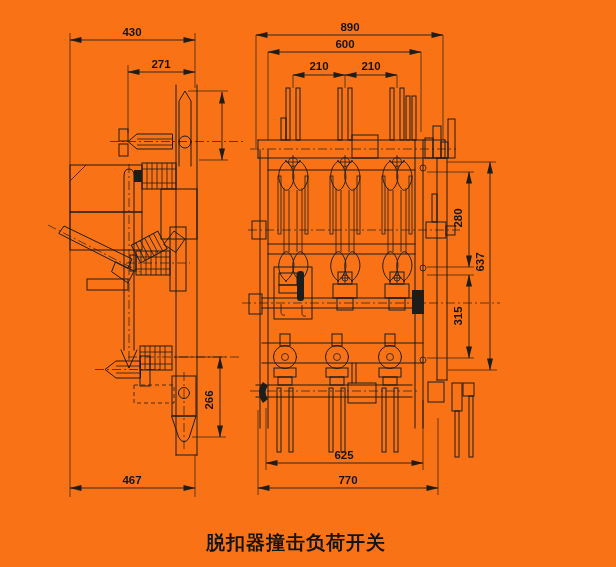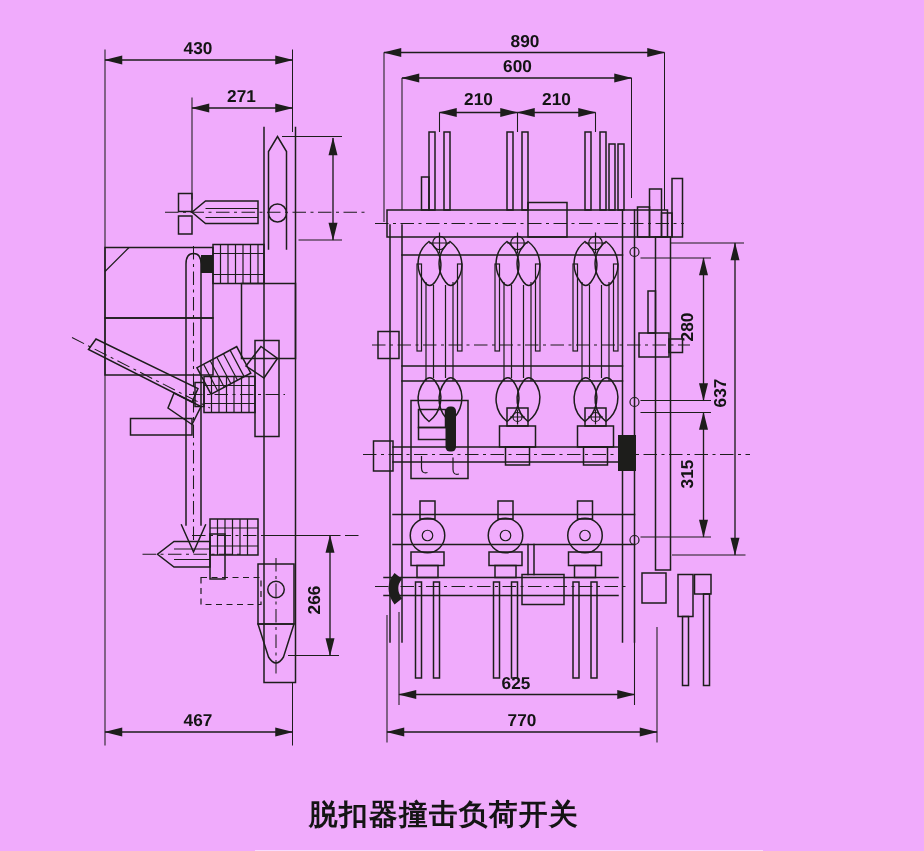--- a/index.html
+++ b/index.html
@@ -1,17 +1,17 @@
 <!DOCTYPE html>
 <html><head>
 <meta charset="utf-8">
 <style>
   html,body{margin:0;padding:0;background:#ffffff;width:616px;height:567px;overflow:hidden;
             font-family:"Liberation Sans",sans-serif;}
-  .stage{width:616px;height:567px;background:#f0abfc;position:relative;}
+  .stage{width:616px;height:567px;background:#f97316;position:relative;}
   svg{display:block;}
   .ln{fill:none;stroke:#1d1d1b;stroke-width:1;stroke-linecap:square;}
   .thin{fill:none;stroke:#1d1d1b;stroke-width:.8;}
   .cl{fill:none;stroke:#1d1d1b;stroke-width:.7;stroke-dasharray:9 3 2 3;}
   .hid{fill:none;stroke:#1d1d1b;stroke-width:.8;stroke-dasharray:4 3;}
   .blk{fill:#1d1d1b;stroke:none;}
   .dimln{fill:none;stroke:#1d1d1b;stroke-width:.9;}
   .extln{fill:none;stroke:#1d1d1b;stroke-width:.7;}
   text.dimt{font:700 11.5px "Liberation Sans",sans-serif;fill:#141414;}
   text.capt{font:700 19px "Liberation Sans",sans-serif;fill:#141414;letter-spacing:1px;}

